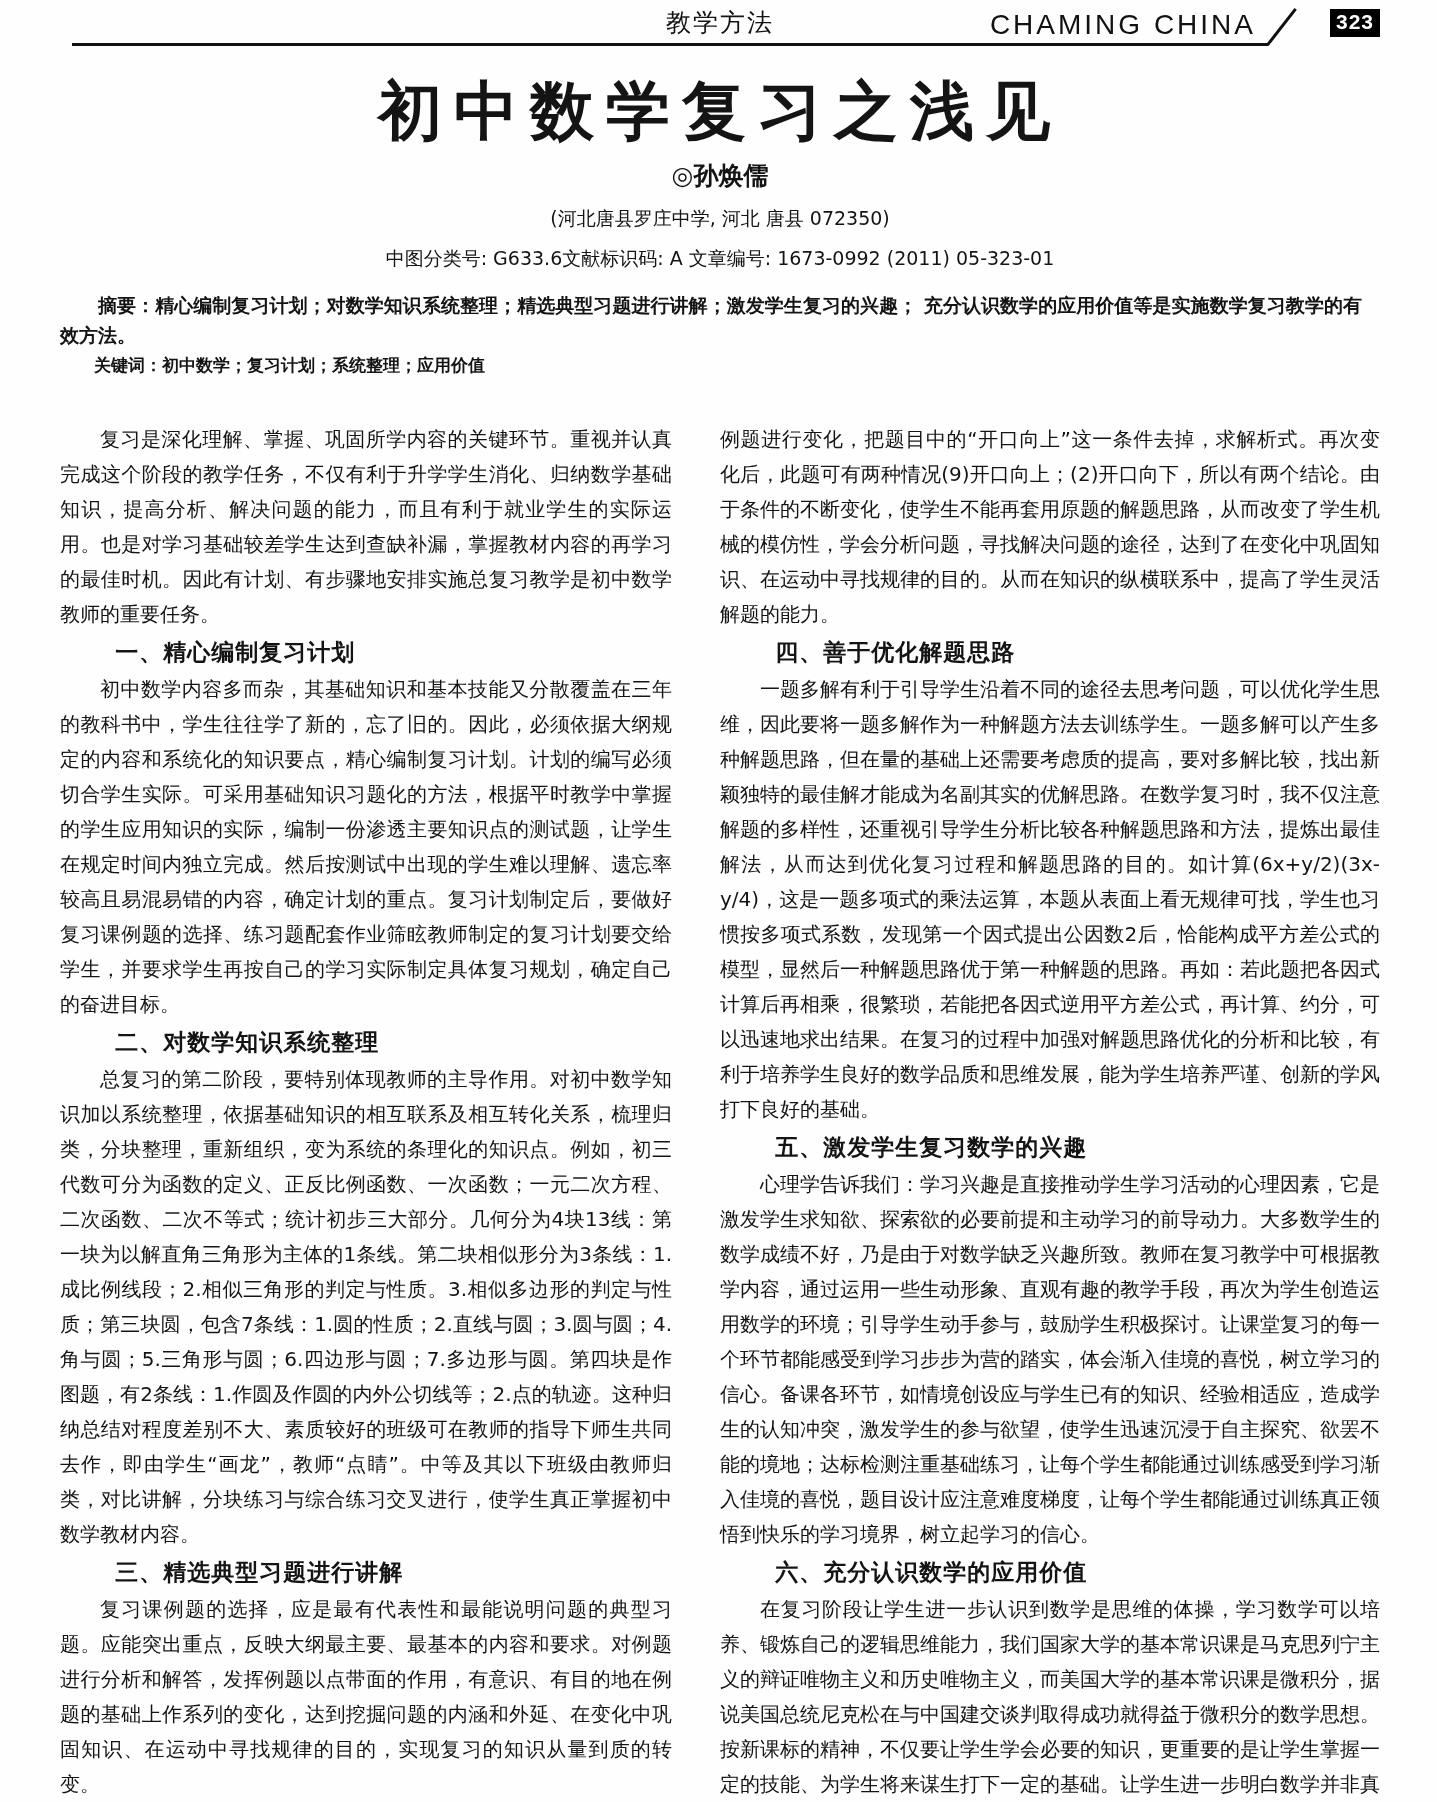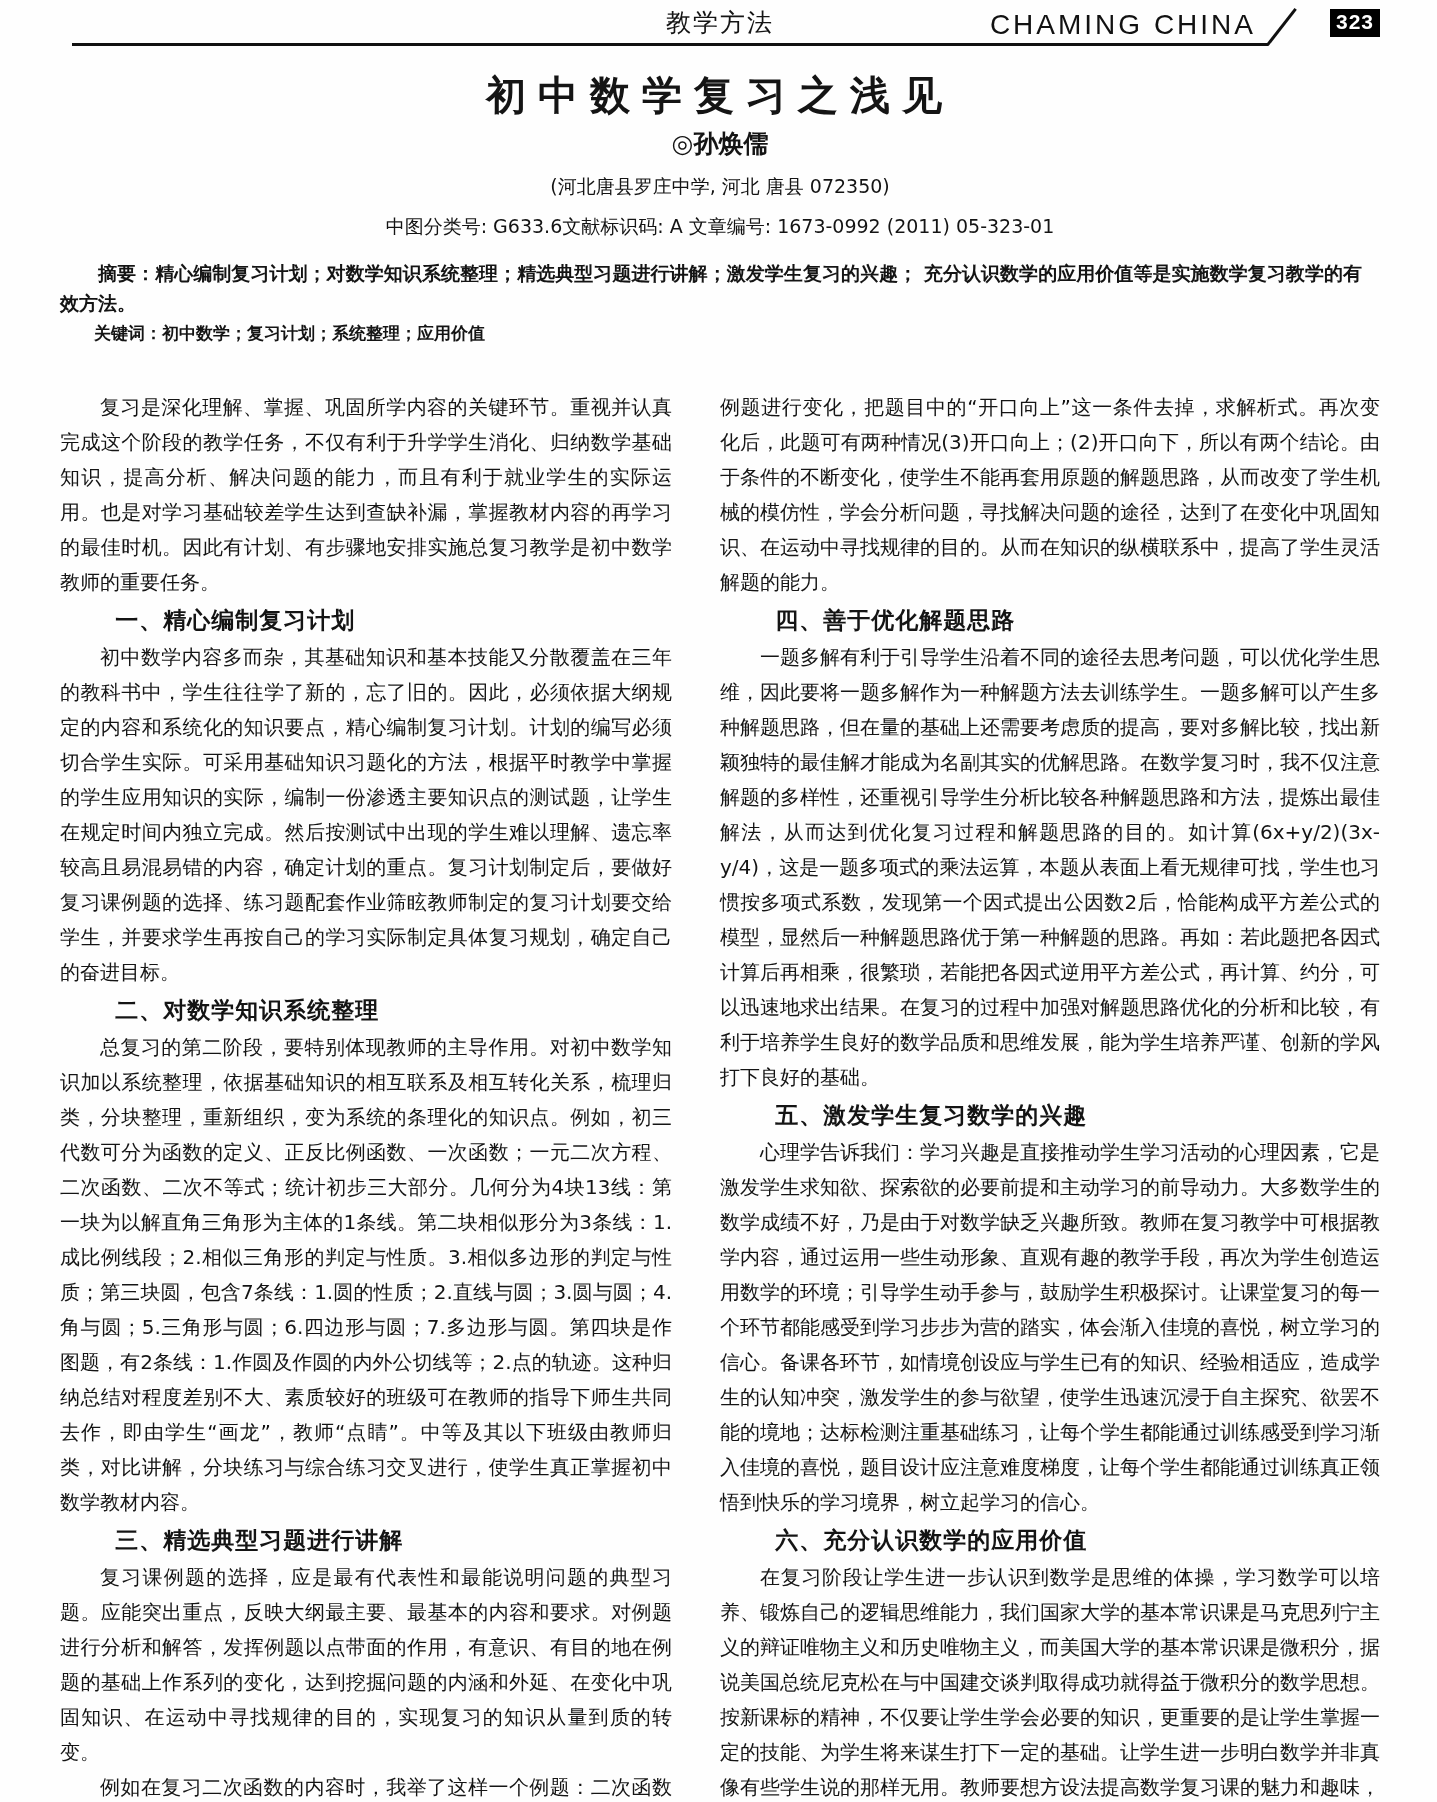--- a/index.html
+++ b/index.html
@@ -38,21 +38,21 @@
     background:#000; color:#fff;
     font-family:"Liberation Sans", sans-serif;
     font-weight:bold; font-size:21px; letter-spacing:1px;
     padding:1px 6px 3px 6px;
   }
   
   .title {
     text-align:center;
     font-family:"DejaVu Serif", serif;
     font-weight:900;
-    font-size:40px;
+    font-size:64px;
     letter-spacing:12px;
     margin:16px 0 4px 0;
   }
   .author { text-align:center; font-size:25px; font-weight:bold; margin:4px 0 14px 0; }
   .affiliation { text-align:center; font-size:19px; margin:14px 0; }
   .meta-line { text-align:center; font-size:19px; margin:3px 0; }
   
   .abstract {
     font-weight:bold; font-size:19px; line-height:30px;
     text-align:justify; text-indent:2em; margin:18px 18px 0 0;
@@ -104,21 +104,21 @@
       <h3 class="section-heading">一、精心编制复习计划</h3>
       <p class="body-para">初中数学内容多而杂，其基础知识和基本技能又分散覆盖在三年的教科书中，学生往往学了新的，忘了旧的。因此，必须依据大纲规定的内容和系统化的知识要点，精心编制复习计划。计划的编写必须切合学生实际。可采用基础知识习题化的方法，根据平时教学中掌握的学生应用知识的实际，编制一份渗透主要知识点的测试题，让学生在规定时间内独立完成。然后按测试中出现的学生难以理解、遗忘率较高且易混易错的内容，确定计划的重点。复习计划制定后，要做好复习课例题的选择、练习题配套作业筛眩教师制定的复习计划要交给学生，并要求学生再按自己的学习实际制定具体复习规划，确定自己的奋进目标。</p>
       <h3 class="section-heading">二、对数学知识系统整理</h3>
       <p class="body-para">总复习的第二阶段，要特别体现教师的主导作用。对初中数学知识加以系统整理，依据基础知识的相互联系及相互转化关系，梳理归类，分块整理，重新组织，变为系统的条理化的知识点。例如，初三代数可分为函数的定义、正反比例函数、一次函数；一元二次方程、二次函数、二次不等式；统计初步三大部分。几何分为4块13线：第一块为以解直角三角形为主体的1条线。第二块相似形分为3条线：1.成比例线段；2.相似三角形的判定与性质。3.相似多边形的判定与性质；第三块圆，包含7条线：1.圆的性质；2.直线与圆；3.圆与圆；4.角与圆；5.三角形与圆；6.四边形与圆；7.多边形与圆。第四块是作图题，有2条线：1.作圆及作圆的内外公切线等；2.点的轨迹。这种归纳总结对程度差别不大、素质较好的班级可在教师的指导下师生共同去作，即由学生“画龙”，教师“点睛”。中等及其以下班级由教师归类，对比讲解，分块练习与综合练习交叉进行，使学生真正掌握初中数学教材内容。</p>
       <h3 class="section-heading">三、精选典型习题进行讲解</h3>
       <p class="body-para">复习课例题的选择，应是最有代表性和最能说明问题的典型习题。应能突出重点，反映大纲最主要、最基本的内容和要求。对例题进行分析和解答，发挥例题以点带面的作用，有意识、有目的地在例题的基础上作系列的变化，达到挖掘问题的内涵和外延、在变化中巩固知识、在运动中寻找规律的目的，实现复习的知识从量到质的转变。</p>
       <p class="body-para">例如在复习二次函数的内容时，我举了这样一个例题：二次函数的图象经过点（0，0）与（-1，-1），开口向上，且在x轴上截得的线段长为2，求它的解析式。因为二次函数的图象抛物线是轴对称图形，由题意画图后，不难看出（-1，-1）是顶点，所以可用二次函数的顶点式y=-a(x+m)2+n，再求得它的解析式（解法略）。在数学中我对例题作了变化，把题例中的条件“抛物线在x轴上截得的线段2改成4”，求解析式。变化后，由题意画图可知（-1，-1）不再是抛物线的顶点，但从图中看出，图像除了经过已知条件的两个点外，还经过点</p>
     </div>
 
     <div class="col-right">
-      <p class="body-para no-indent">例题进行变化，把题目中的“开口向上”这一条件去掉，求解析式。再次变化后，此题可有两种情况(3)开口向上；(2)开口向下，所以有两个结论。由于条件的不断变化，使学生不能再套用原题的解题思路，从而改变了学生机械的模仿性，学会分析问题，寻找解决问题的途径，达到了在变化中巩固知识、在运动中寻找规律的目的。从而在知识的纵横联系中，提高了学生灵活解题的能力。</p>
+      <p class="body-para no-indent">例题进行变化，把题目中的“开口向上”这一条件去掉，求解析式。再次变化后，此题可有两种情况(9)开口向上；(2)开口向下，所以有两个结论。由于条件的不断变化，使学生不能再套用原题的解题思路，从而改变了学生机械的模仿性，学会分析问题，寻找解决问题的途径，达到了在变化中巩固知识、在运动中寻找规律的目的。从而在知识的纵横联系中，提高了学生灵活解题的能力。</p>
       <h3 class="section-heading">四、善于优化解题思路</h3>
       <p class="body-para">一题多解有利于引导学生沿着不同的途径去思考问题，可以优化学生思维，因此要将一题多解作为一种解题方法去训练学生。一题多解可以产生多种解题思路，但在量的基础上还需要考虑质的提高，要对多解比较，找出新颖独特的最佳解才能成为名副其实的优解思路。在数学复习时，我不仅注意解题的多样性，还重视引导学生分析比较各种解题思路和方法，提炼出最佳解法，从而达到优化复习过程和解题思路的目的。如计算(6x+y/2)(3x-y/4)，这是一题多项式的乘法运算，本题从表面上看无规律可找，学生也习惯按多项式系数，发现第一个因式提出公因数2后，恰能构成平方差公式的模型，显然后一种解题思路优于第一种解题的思路。再如：若此题把各因式计算后再相乘，很繁琐，若能把各因式逆用平方差公式，再计算、约分，可以迅速地求出结果。在复习的过程中加强对解题思路优化的分析和比较，有利于培养学生良好的数学品质和思维发展，能为学生培养严谨、创新的学风打下良好的基础。</p>
       <h3 class="section-heading">五、激发学生复习数学的兴趣</h3>
       <p class="body-para">心理学告诉我们：学习兴趣是直接推动学生学习活动的心理因素，它是激发学生求知欲、探索欲的必要前提和主动学习的前导动力。大多数学生的数学成绩不好，乃是由于对数学缺乏兴趣所致。教师在复习教学中可根据教学内容，通过运用一些生动形象、直观有趣的教学手段，再次为学生创造运用数学的环境；引导学生动手参与，鼓励学生积极探讨。让课堂复习的每一个环节都能感受到学习步步为营的踏实，体会渐入佳境的喜悦，树立学习的信心。备课各环节，如情境创设应与学生已有的知识、经验相适应，造成学生的认知冲突，激发学生的参与欲望，使学生迅速沉浸于自主探究、欲罢不能的境地；达标检测注重基础练习，让每个学生都能通过训练感受到学习渐入佳境的喜悦，题目设计应注意难度梯度，让每个学生都能通过训练真正领悟到快乐的学习境界，树立起学习的信心。</p>
       <h3 class="section-heading">六、充分认识数学的应用价值</h3>
       <p class="body-para">在复习阶段让学生进一步认识到数学是思维的体操，学习数学可以培养、锻炼自己的逻辑思维能力，我们国家大学的基本常识课是马克思列宁主义的辩证唯物主义和历史唯物主义，而美国大学的基本常识课是微积分，据说美国总统尼克松在与中国建交谈判取得成功就得益于微积分的数学思想。按新课标的精神，不仅要让学生学会必要的知识，更重要的是让学生掌握一定的技能、为学生将来谋生打下一定的基础。让学生进一步明白数学并非真像有些学生说的那样无用。教师要想方设法提高数学复习课的魅力和趣味，加强学好数学结果的诱惑力。要帮助学生充分认识数学的重要性并讲深学透有关基本知识基本技能，只有让学生充分认识到掌握数学知识的重要性和必要性，学生在复习时才会刻苦并保持持久的动力。</p>
     </div>
 
   </div>
 </div>

